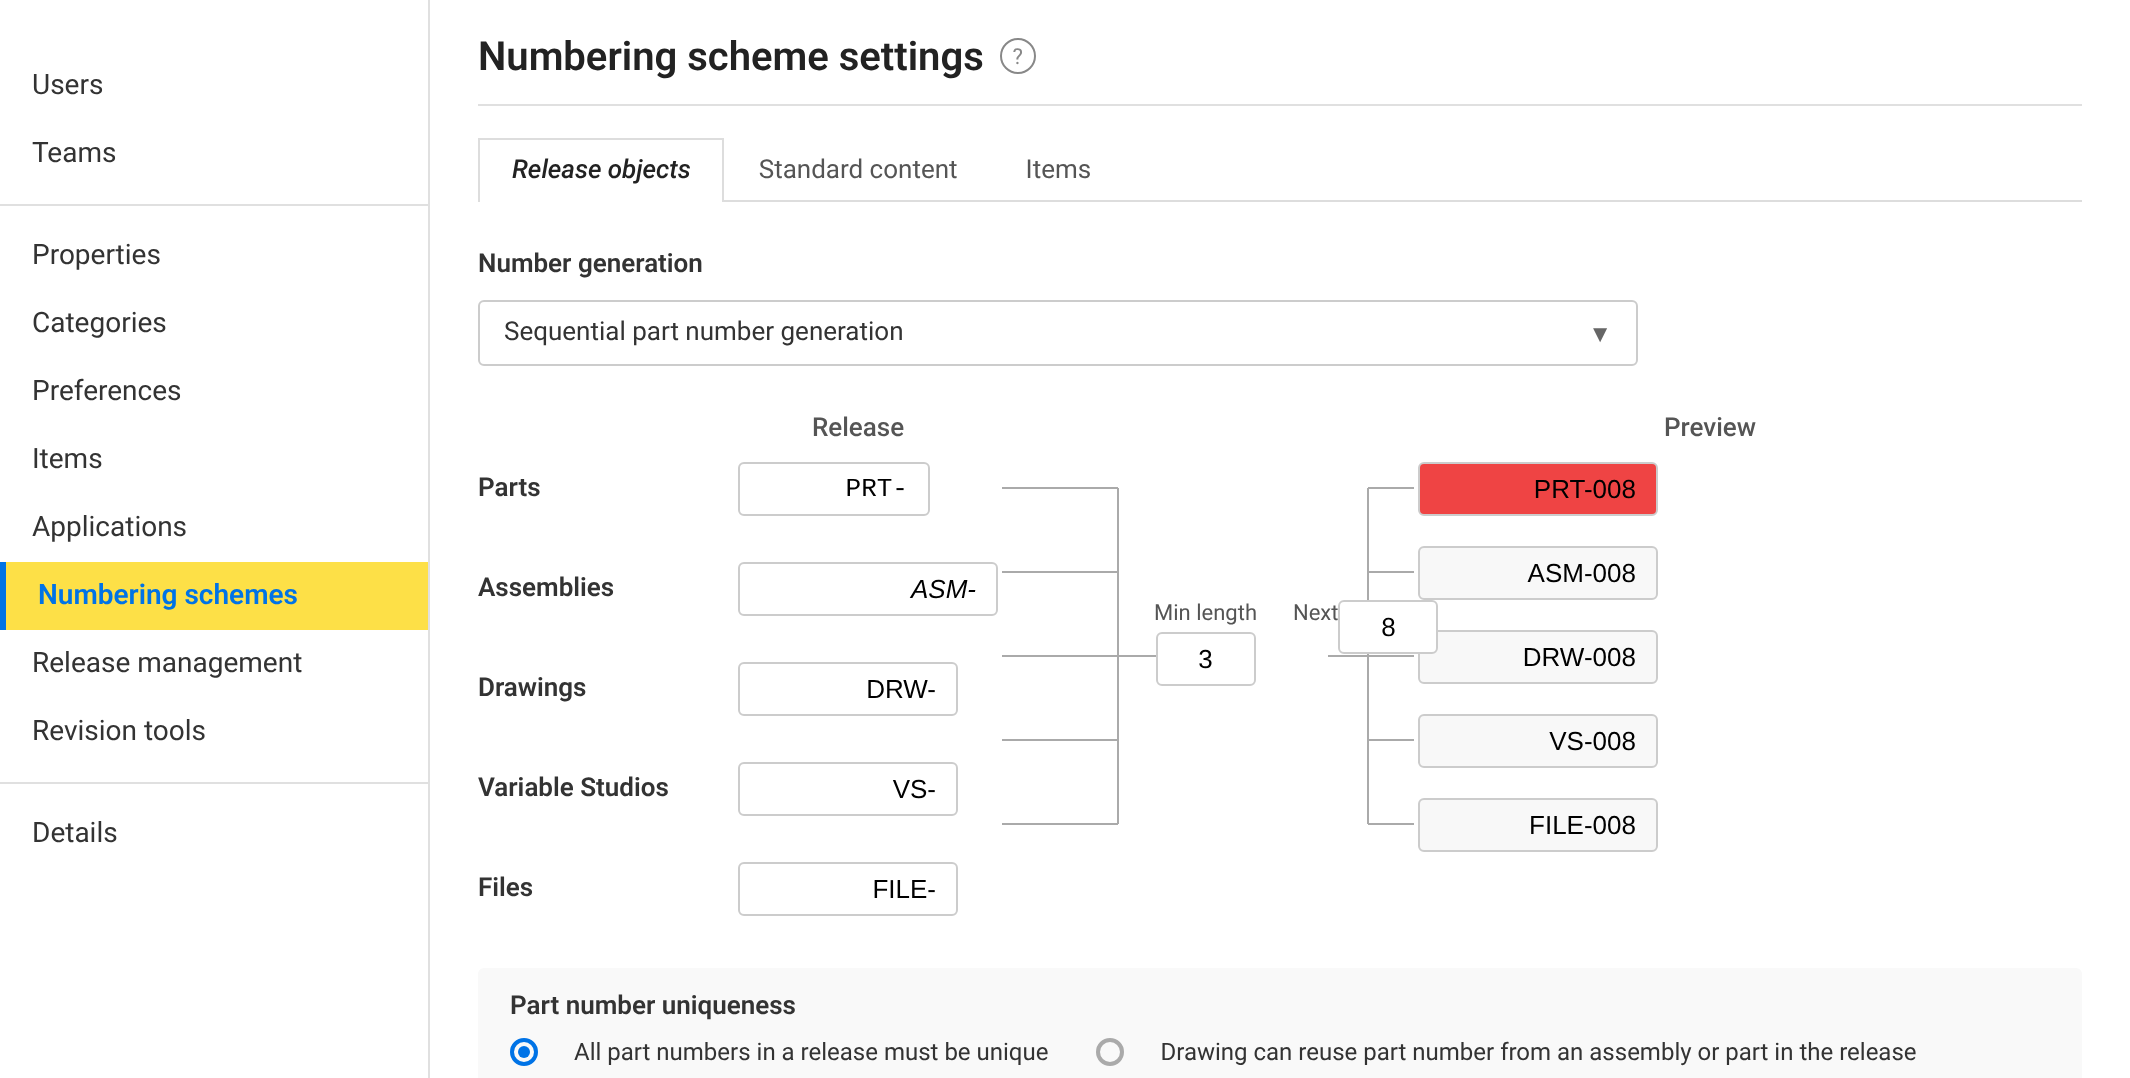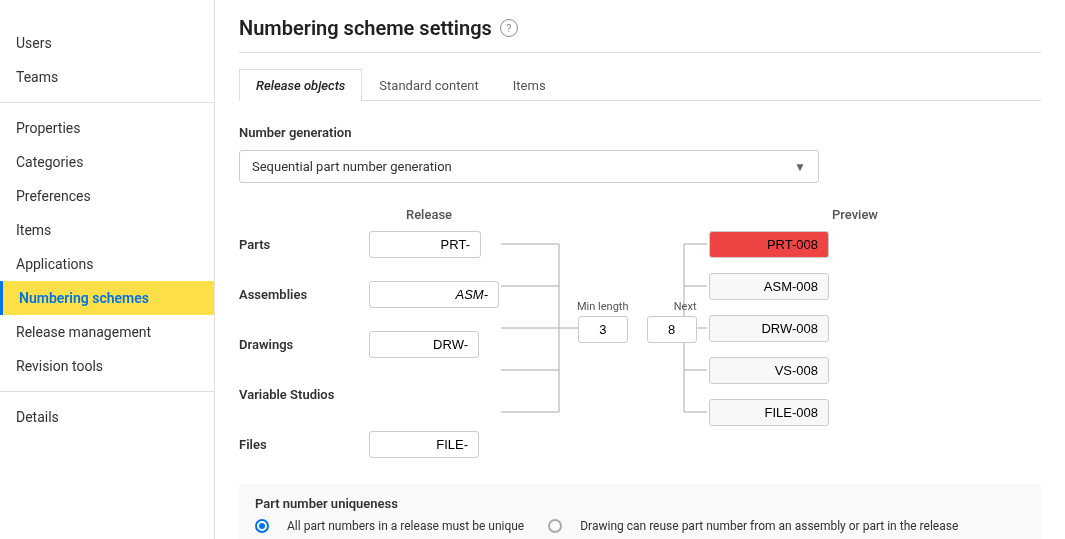--- a/index.html
+++ b/index.html
@@ -120,32 +120,33 @@
       <div style="width: 120px; text-align: center; font-size: 13px; font-weight: 500; color: #555;">Release</div>
       <div style="width: 220px;"></div>
       <div style="flex: 1; text-align: center; font-size: 13px; font-weight: 500; color: #555; padding-right: 40px;">Preview</div>
     </div>
 
     <div style="display: flex; align-items: stretch;">
 
       <div style="display: flex; flex-direction: column; gap: 10px;">
         <div class="scheme-row" style="display: flex; align-items: center; height: 32px;">
           <div style="width: 130px; font-weight: 600; font-size: 13px;">Parts</div>
-          <input type="text" class="input-field right-align" style="width: 112px;" value="PRT-">
+          <input type="text" class="input-field right-align" style="width: 96px; font-family: Liberation Mono, monospace;" value="PRT-">
         </div>
         <div class="scheme-row" style="display: flex; align-items: center; height: 32px;">
           <div style="width: 130px; font-weight: 600; font-size: 13px;">Assemblies</div>
           <input type="text" class="input-field right-align" style="width: 130px; font-style: italic;" value="ASM-">
         </div>
         <div class="scheme-row" style="display: flex; align-items: center; height: 32px;">
           <div style="width: 130px; font-weight: 600; font-size: 13px;">Drawings</div>
           <input type="text" class="input-field right-align" style="width: 110px;" value="DRW-">
         </div>
         <div class="scheme-row" style="display: flex; align-items: center; height: 32px;">
           <div style="width: 130px; font-weight: 600; font-size: 13px;">Variable Studios</div>
+          <input type="text" class="input-field right-align" style="width: 110px;" value="VS-">
         </div>
         <div class="scheme-row" style="display: flex; align-items: center; height: 32px;">
           <div style="width: 130px; font-weight: 600; font-size: 13px;">Files</div>
           <input type="text" class="input-field right-align" style="width: 110px;" value="FILE-">
         </div>
       </div>
 
       <div style="position: relative; width: 210px;">
         <svg width="210" height="210" style="position: absolute; top: 0; left: 0;">
 
@@ -168,21 +169,21 @@
           <line x1="185" y1="100" x2="208" y2="100" stroke="#aaa" stroke-width="1"></line>
           <line x1="185" y1="142" x2="208" y2="142" stroke="#aaa" stroke-width="1"></line>
           <line x1="185" y1="184" x2="208" y2="184" stroke="#aaa" stroke-width="1"></line>
         </svg>
 
         <div style="position: absolute; top: 72px; left: 78px; display: flex; gap: 18px;">
           <div style="display: flex; flex-direction: column; align-items: center;">
             <div style="font-size: 11px; color: #555; margin-bottom: 3px; white-space: nowrap;">Min length</div>
             <input type="text" class="input-field" style="width: 50px; text-align: center;" value="3">
           </div>
-          <div style="display: flex; flex-direction: column; align-items: flex-end;">
+          <div style="display: flex; flex-direction: row; align-items: flex-start;">
             <div style="font-size: 11px; color: #555; margin-bottom: 3px;">Next</div>
             <input type="text" class="input-field" style="width: 50px; text-align: center;" value="8">
           </div>
         </div>
       </div>
 
       <div style="display: flex; flex-direction: column; gap: 10px;">
         <div style="height: 32px; display: flex; align-items: center;">
           <input type="text" class="input-field right-align preview" style="width: 120px; background: #ef4444;" value="PRT-008">
         </div>

